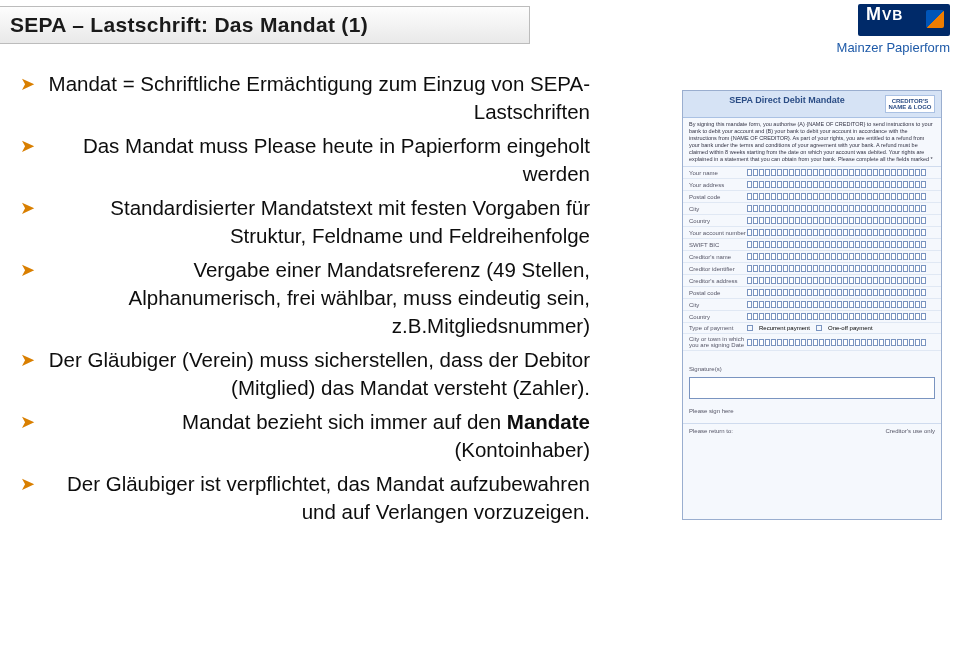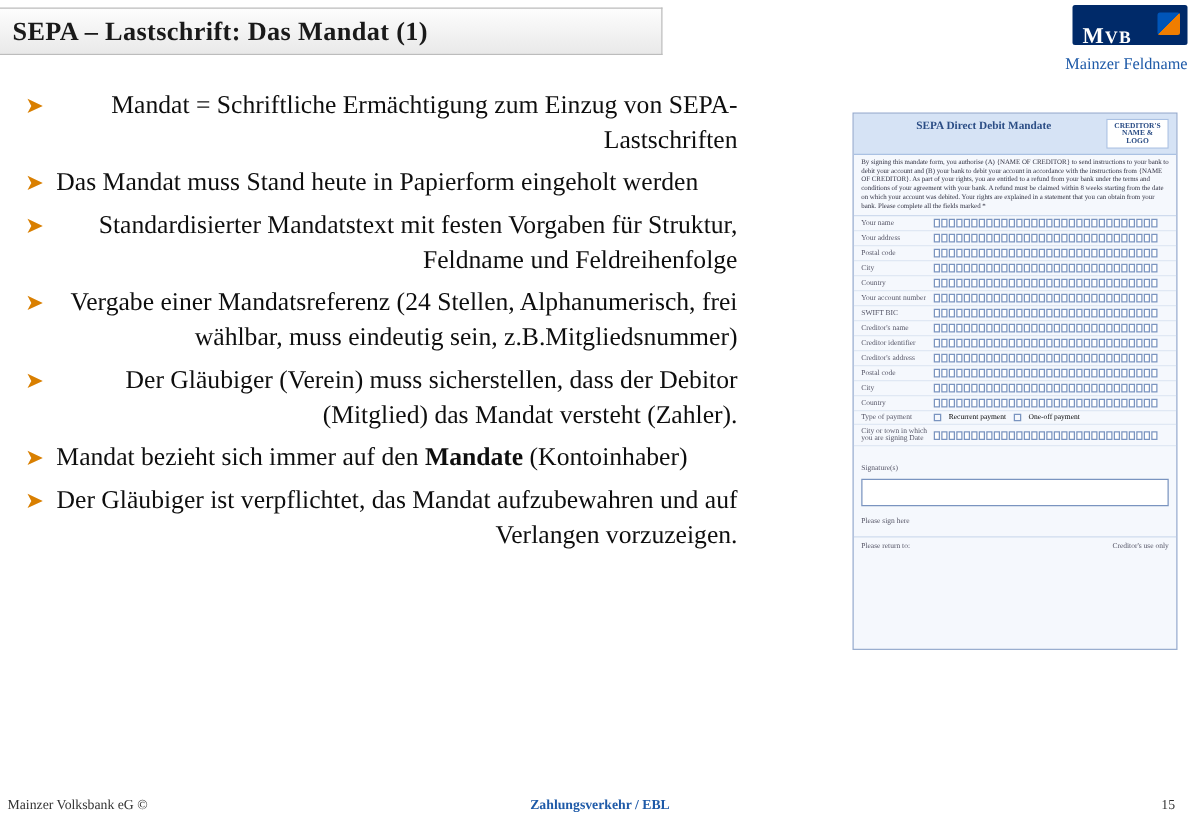--- a/index.html
+++ b/index.html
@@ -1,31 +1,31 @@
 <!DOCTYPE html>
 <html><head>
 <meta charset="utf-8">
 <style>
   * { box-sizing: border-box; margin: 0; padding: 0; }
   html, body { width: 960px; height: 660px; font-family: Arial, Helvetica, sans-serif; background: #fff; color: #000; }
-  .slide { position: relative; width: 960px; height: 660px; font-family: Liberation Serif, serif; }
+  .slide { position: relative; width: 960px; height: 660px; }
 
   .title-bar {
     position: absolute; left: 0; top: 6px; width: 530px; height: 38px;
     background: linear-gradient(#fdfdfd,#e9e9e9);
     border: 1px solid #bcbcbc; border-left: none;
     display: flex; align-items: center; padding-left: 10px;
   }
   .title-text { font-size: 21px; font-weight: bold; color: #1a1a1a; letter-spacing: 0.3px; }
 
   .logo-area { position: absolute; right: 10px; top: 4px; width: 130px; text-align: right; }
   .logo-box {
     display: inline-block; width: 92px; height: 32px; background: #002a69;
     color: #fff; font-weight: bold; font-size: 16px; letter-spacing: 1px;
-    border-radius: 2px; position: relative; text-align: left; padding: 14px 8px;
+    border-radius: 2px; position: relative; text-align: left; padding: 0 8px;
   }
   .logo-box .m { font-size: 18px; }
   .logo-box .vb { font-size: 14px; }
   .logo-box .sq { position:absolute; right:6px; top:6px; width:18px; height:18px;
     background: linear-gradient(135deg,#0055b8 50%,#f07d00 50%); border-radius:2px; }
   .bank-name { color:#1e5aa8; font-size:13px; margin-top:4px; display:block; }
 
   .content { position: absolute; left: 20px; top: 70px; width: 570px; }
   .bullet { display: flex; align-items: flex-start; margin-bottom: 6px; }
   .arrow { color: #d97f00; font-size: 18px; line-height: 28px; margin-right: 10px; flex-shrink:0; }
@@ -59,39 +59,39 @@
 
   <div class="title-bar">
     <span class="title-text">SEPA – Lastschrift: Das Mandat (1)</span>
   </div>
 
   <div class="logo-area">
     <div class="logo-box">
       <span class="m">M</span><span class="vb">VB</span>
       <span class="sq"></span>
     </div>
-    <span class="bank-name">Mainzer Feldname</span>
+    <span class="bank-name">Mainzer Papierform</span>
   </div>
 
   <div class="content">
     <div class="bullet">
       <span class="arrow">➤</span>
       <span class="btxt">Mandat = Schriftliche Ermächtigung zum Einzug von SEPA-Lastschriften</span>
     </div>
     <div class="bullet">
       <span class="arrow">➤</span>
-      <span class="btxt">Das Mandat muss Stand heute in Papierform eingeholt werden</span>
+      <span class="btxt">Das Mandat muss Please heute in Papierform eingeholt werden</span>
     </div>
     <div class="bullet">
       <span class="arrow">➤</span>
       <span class="btxt">Standardisierter Mandatstext mit festen Vorgaben für Struktur, Feldname und Feldreihenfolge</span>
     </div>
     <div class="bullet">
       <span class="arrow">➤</span>
-      <span class="btxt">Vergabe einer Mandatsreferenz (24 Stellen, Alphanumerisch, frei wählbar, muss eindeutig sein, z.B.Mitgliedsnummer)</span>
+      <span class="btxt">Vergabe einer Mandatsreferenz (49 Stellen, Alphanumerisch, frei wählbar, muss eindeutig sein, z.B.Mitgliedsnummer)</span>
     </div>
     <div class="bullet">
       <span class="arrow">➤</span>
       <span class="btxt">Der Gläubiger (Verein) muss sicherstellen, dass der Debitor (Mitglied) das Mandat versteht (Zahler).</span>
     </div>
     <div class="bullet">
       <span class="arrow">➤</span>
       <span class="btxt" id="b5">Mandat bezieht sich immer auf den <b>Mandate</b> (Kontoinhaber)</span>
     </div>
     <div class="bullet">
@@ -609,19 +609,14 @@
       <span class="sig-lbl">Signature(s)</span>
       <div class="sig-line"></div>
       <span class="sig-lbl">Please sign here</span>
     </div>
     <div style="display:flex;font-size:6px;color:#556;padding:4px 6px;gap:8px;border-top:1px solid #cfdbee;">
       <span style="flex:1">Please return to:</span>
       <span style="flex:1;text-align:right">Creditor's use only</span>
     </div>
   </div>
 
-  <div class="footer">
-    <span class="fl">Mainzer Volksbank eG ©</span>
-    <span class="fc">Zahlungsverkehr / EBL</span>
-    <span class="fr">15</span>
-  </div>
 
 </div>
 
 </body></html>

